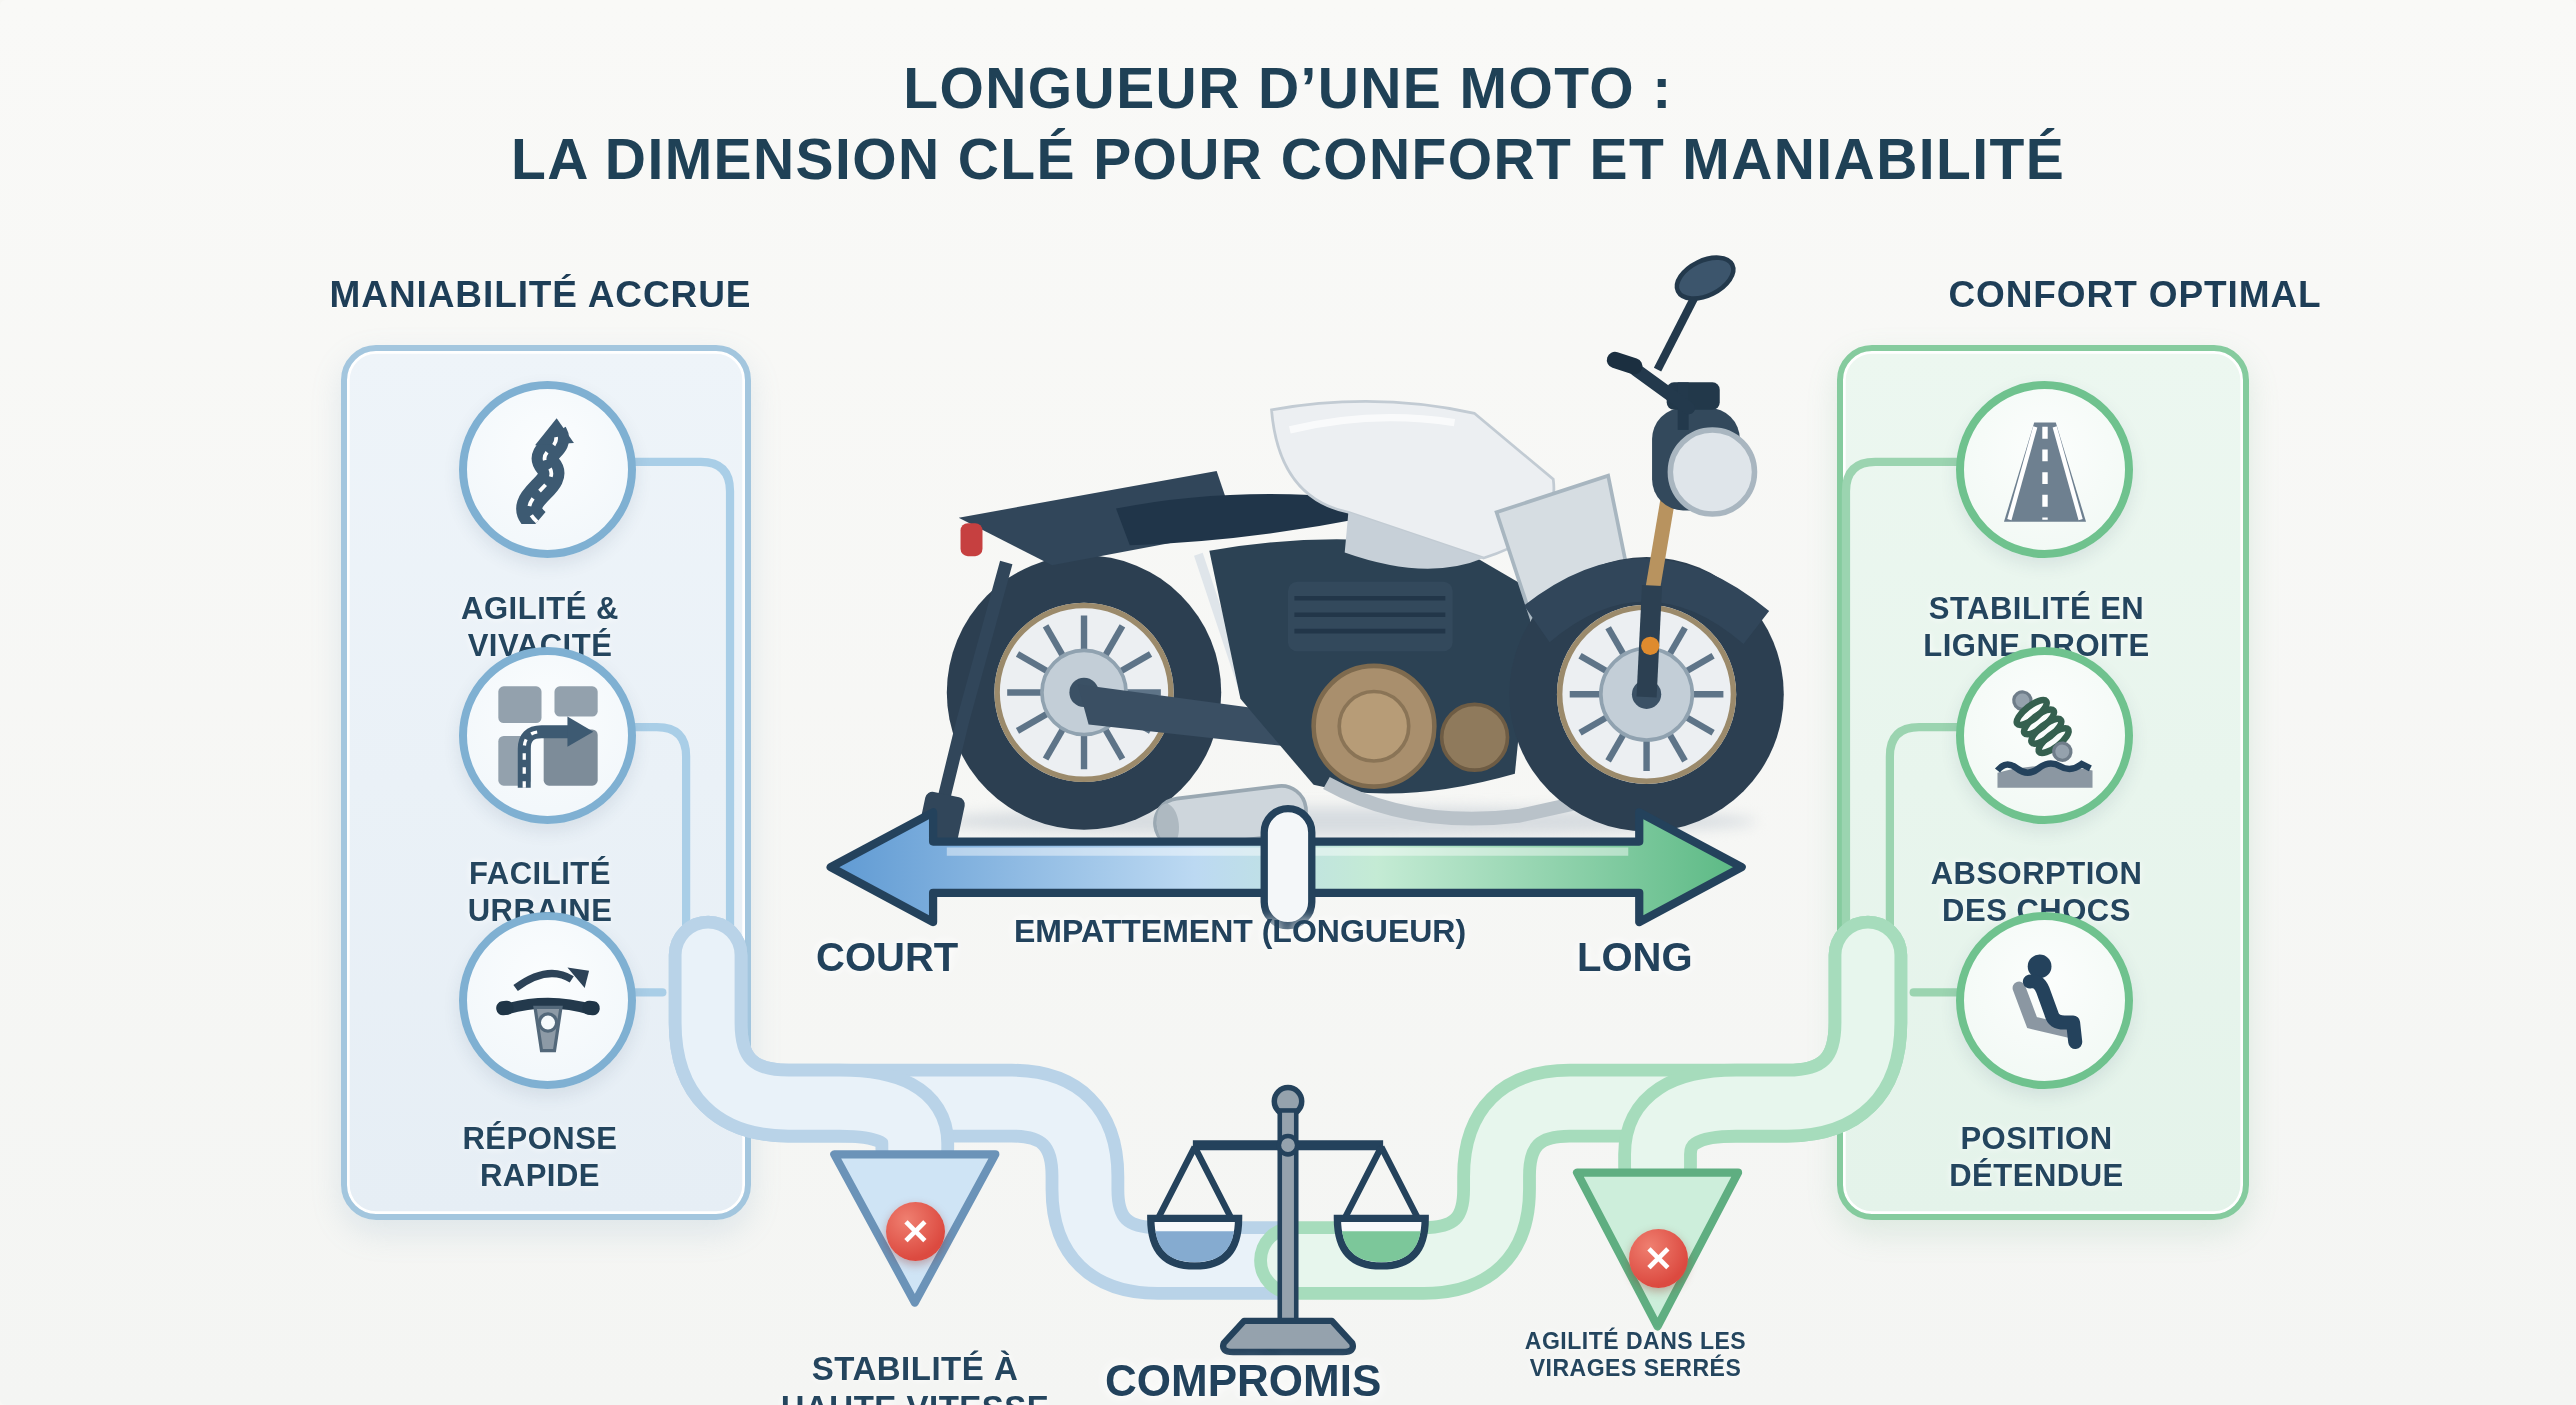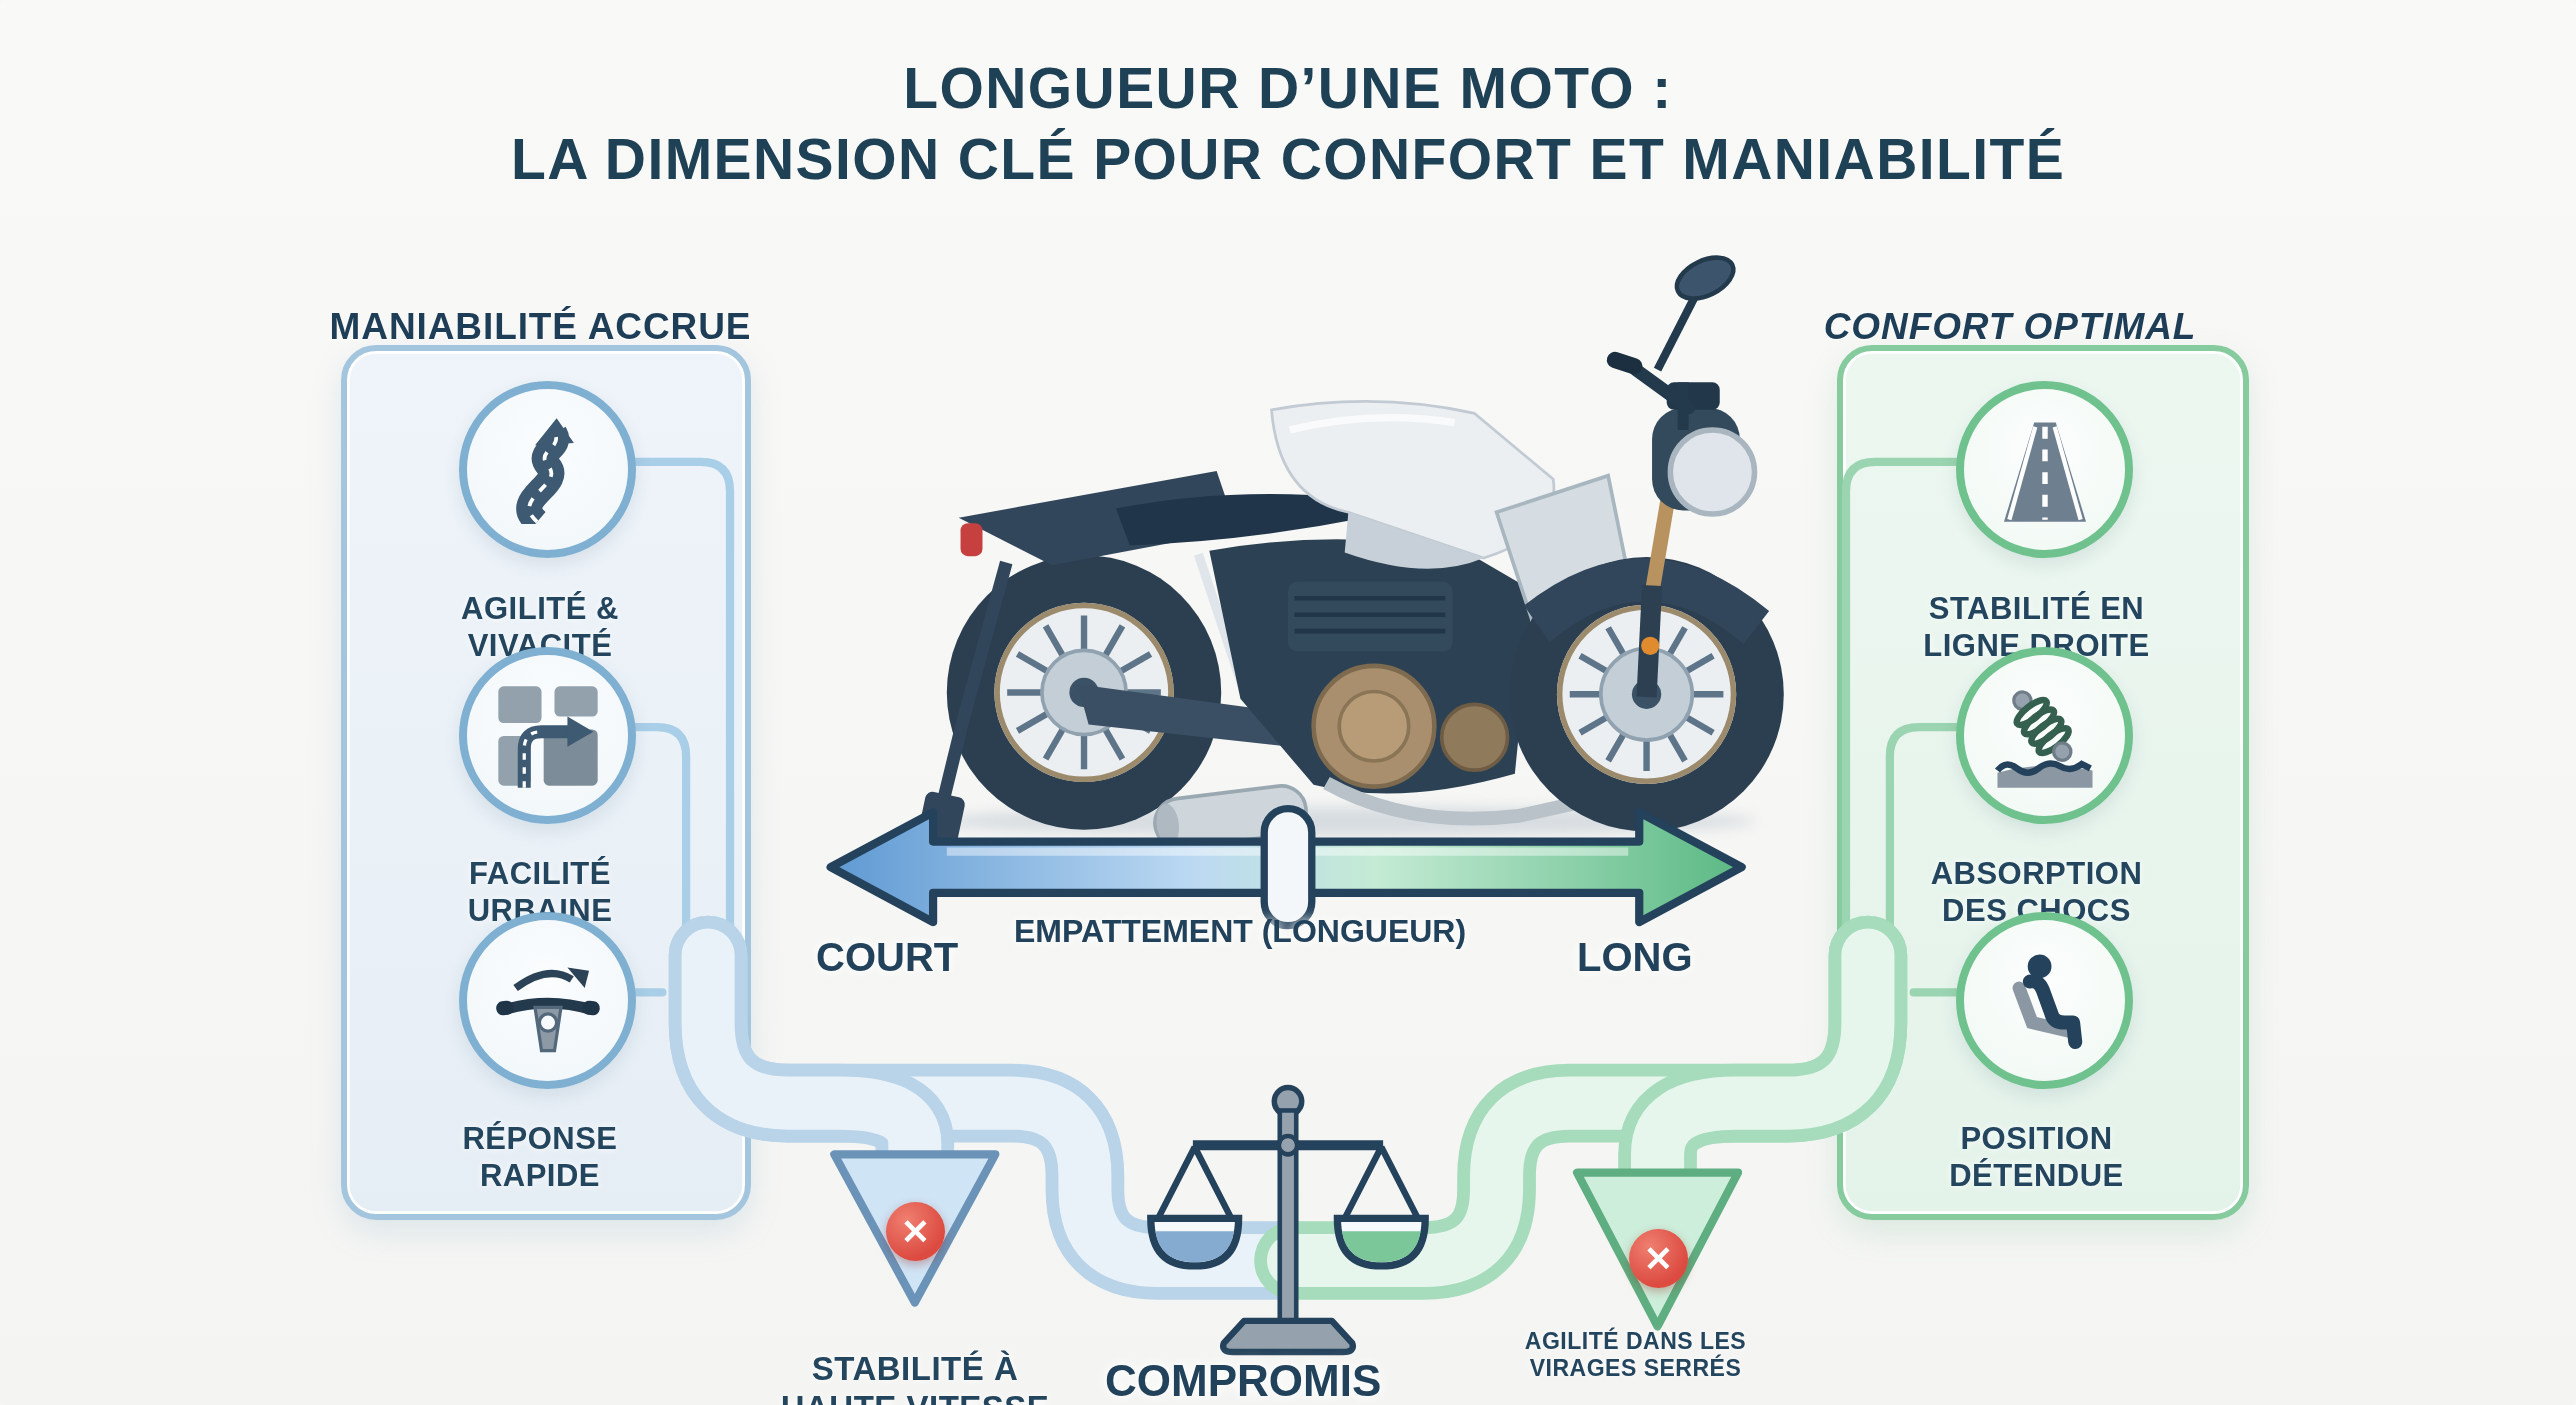--- a/index.html
+++ b/index.html
@@ -11,23 +11,23 @@
               font-size:57px;letter-spacing:1.4px;}
   
   .panel{border-radius:35px;}
   .panel.blue{left:341px;top:345px;width:398px;height:863px;
       background:linear-gradient(180deg,#eef4f9,#e6eef5);
       border:6.4px solid #a3c6de;box-shadow:0 0 0 2.7px #ffffff inset,0 12.8px 31px rgba(120,160,190,.18);}
   .panel.green{left:1837px;top:345px;width:400px;height:863px;
       background:linear-gradient(180deg,#ecf7f0,#e4f3ea);
       border:6.4px solid #85cb9e;box-shadow:0 0 0 2.7px #ffffff inset,0 12.8px 31px rgba(110,180,140,.18);}
   .panel-hdr{top:274px;height:48px;font-size:37px;font-weight:800;letter-spacing:0.9px;
-             color:#1e3e57;text-align:center;text-shadow:0 0.9px 0 #fff;margin-top:32px;}
+             color:#1e3e57;text-align:center;text-shadow:0 0.9px 0 #fff;}
   .panel-hdr.left{left:323px;width:435px;}
-  .panel-hdr.right{left:1792px;width:436px;font-style:italic;}
+  .panel-hdr.right{left:1917px;width:436px;}
   
   .circle{width:161px;height:161px;border-radius:50%;display:flex;align-items:center;justify-content:center;
           box-shadow:0 7.3px 16.5px rgba(40,70,95,.10);}
   .circle.blue{border:8.2px solid #7fb0d2;background:radial-gradient(circle at 50% 38%,#fbfdfe,#f0f6fa);}
   .circle.green{border:8.2px solid #6fc28e;background:radial-gradient(circle at 50% 38%,#fcfefd,#f0f8f3);}
   .circle svg{width:108px;height:108px;}
   .lbl{font-weight:700;font-size:31px;line-height:1.18;letter-spacing:0.5px;color:#24455e;
        text-align:center;white-space:pre-line;text-shadow:0 0 7.3px rgba(255,255,255,.9);margin-top:40px;}
   .axis-lbl{font-weight:800;color:#22425c;text-align:left;
             text-shadow:0 0 9.1px rgba(255,255,255,.95),0 0 16.5px rgba(255,255,255,.85);}

